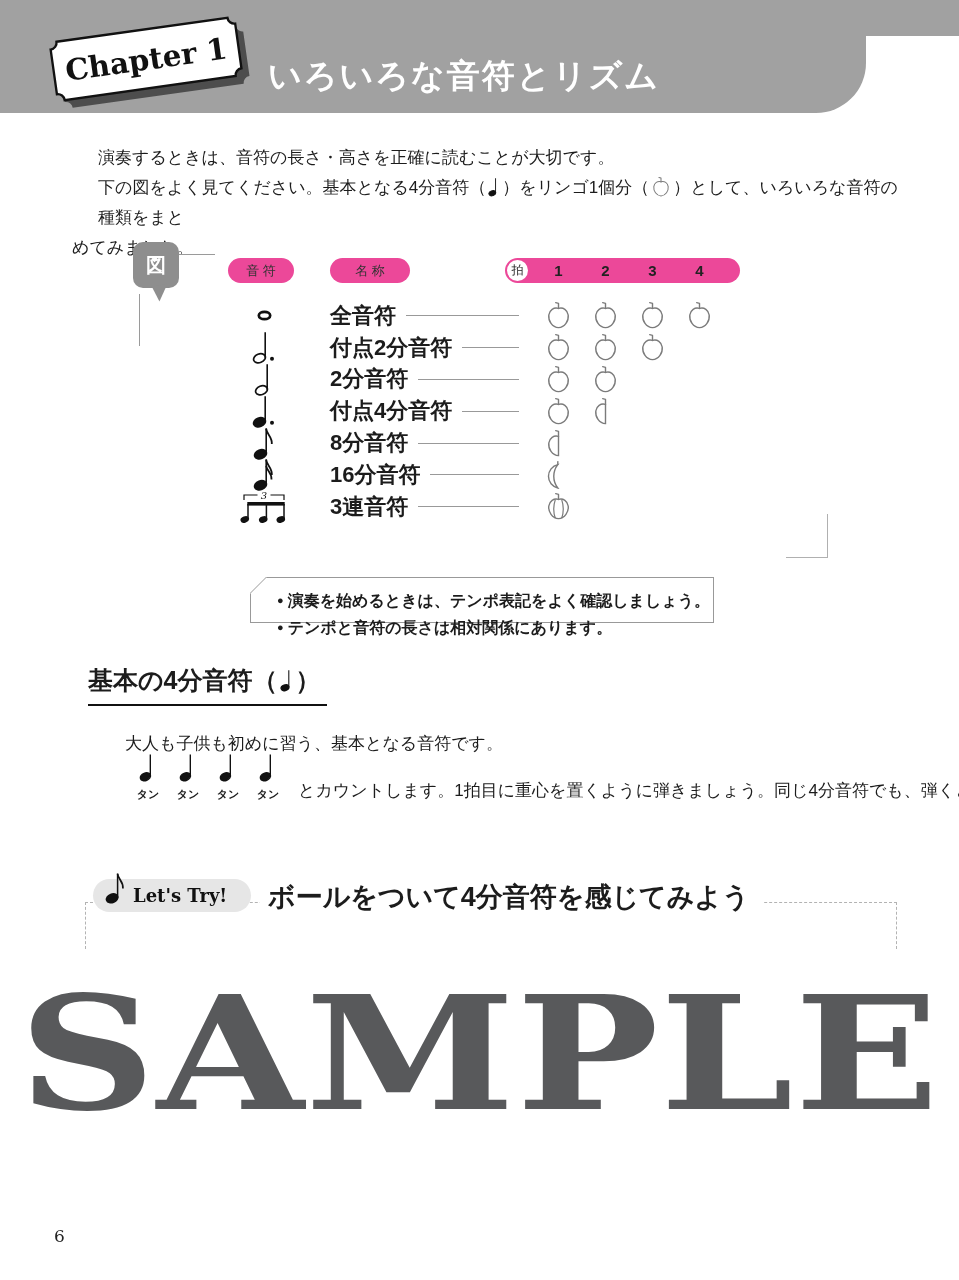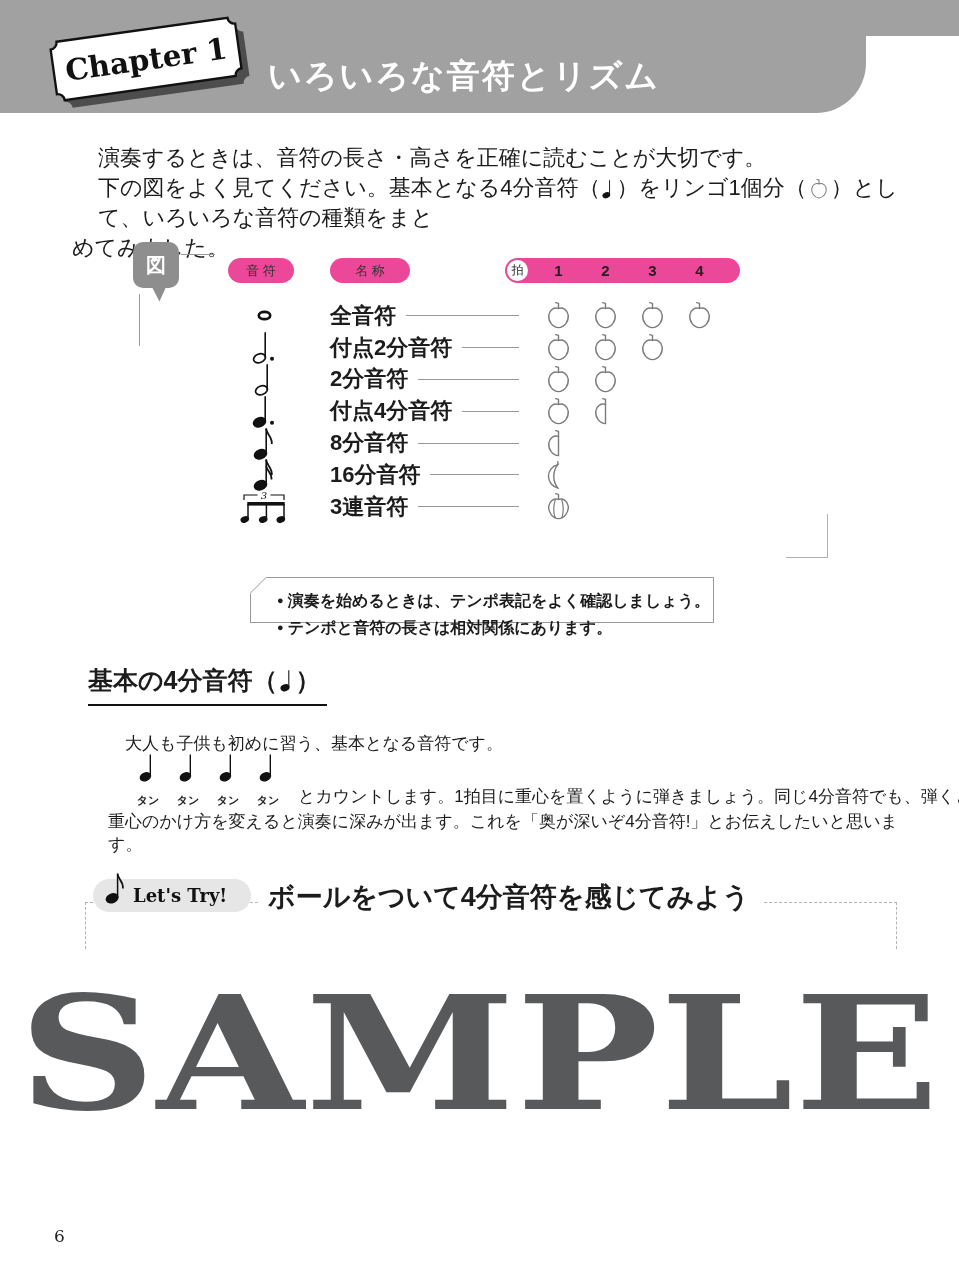--- a/index.html
+++ b/index.html
@@ -5,21 +5,21 @@
   html,body{margin:0;padding:0;background:#fff;}
   #page{position:relative;width:959px;height:1280px;background:#fff;overflow:hidden;
         font-family:"Liberation Sans","DejaVu Sans",sans-serif;color:#1c1c1c;}
   
   .top-strip{position:absolute;left:0;top:0;width:959px;height:36px;background:#a1a1a1;}
   .banner-main{position:absolute;left:0;top:0;width:866px;height:113px;background:#a1a1a1;
                border-bottom-right-radius:50px;}
   .ticket-wrap{position:absolute;left:50px;top:24px;width:204px;height:84px;transform:rotate(-8deg);}
   .banner-title{position:absolute;left:268px;top:45px;font-size:33px;font-weight:bold;color:#fff;letter-spacing:2px;margin-top:9px;}
   
-  .intro{position:absolute;left:72px;top:143px;width:830px;font-size:22px;line-height:30px;}
+  .intro{position:absolute;left:72px;top:143px;width:830px;font-size:17px;line-height:30px;}
   .intro .indent{margin-left:26px;}
   .inline-icon{display:inline-block;vertical-align:-5px;line-height:0;margin:0 2px;}
   
   .zu-bubble{position:absolute;left:133px;top:242px;width:46px;height:46px;background:#8e8e8e;
              border-radius:10px;color:#fff;font-size:20px;font-weight:bold;display:flex;align-items:center;justify-content:center;}
   .zu-tail{position:absolute;left:153px;top:285px;width:0;height:0;border-left:5px solid transparent;
            border-right:11px solid transparent;border-top:16px solid #8e8e8e;transform:rotate(-10deg);}
   .zu-line-right{position:absolute;left:181px;top:254px;width:34px;height:1px;background:#9a9a9a;}
   .zu-line-down{position:absolute;left:139px;top:294px;width:1px;height:52px;background:#9a9a9a;}
   .figure{position:absolute;left:228px;top:256px;width:495px;}
@@ -44,21 +44,21 @@
             background:#fff;padding:9px 0 0 26px;box-sizing:border-box;}
   .nb-fold{position:absolute;left:-1px;top:-1px;line-height:0;}
   .nb-line{font-size:16px;font-weight:bold;line-height:26px;}
   .nb-dot{font-size:11px;vertical-align:2px;margin-right:4px;}
   
   .sec-heading{position:absolute;left:88px;top:664px;font-size:25px;font-weight:bold;
                border-bottom:2px solid #111;padding:0 6px 7px 0;}
   .sec-p1{position:absolute;left:125px;top:732px;font-size:17px;}
   .tan-row{position:absolute;left:128px;top:752px;width:790px;display:flex;align-items:flex-end;}
   .tan-item{width:40px;display:inline-flex;flex-direction:column;align-items:center;}
-  .tan-label{font-size:11px;margin-top:10px;font-weight:bold;}
+  .tan-label{font-size:11px;margin-top:4px;font-weight:bold;}
   .tan-text{font-size:17px;margin-left:10px;padding-bottom:0;white-space:nowrap;}
   .sec-p2{position:absolute;left:108px;top:810px;width:810px;font-size:17px;}
   
   .try-dash{position:absolute;left:85px;top:902px;width:810px;height:46px;
             border-top:1px dashed #b3b3b3;border-left:1px dashed #b3b3b3;border-right:1px dashed #b3b3b3;}
   .try-badge{position:absolute;left:93px;top:879px;width:158px;height:33px;background:#e6e6e6;
              border-radius:17px;display:flex;align-items:center;}
   .try-badge-icon{position:absolute;left:12px;top:-9px;line-height:0;}
   .try-badge-label{margin-left:40px;font-family:"DejaVu Serif","Liberation Serif",serif;
                    font-weight:bold;font-size:18px;color:#111;}
@@ -390,21 +390,20 @@
             <g transform="rotate(-21 7.5 27.3)">
               <ellipse cx="7.5" cy="27.3" rx="6.1" ry="4.3" fill="#111" stroke="#111" stroke-width="1.7"></ellipse>
             </g>
             <line x1="13.2" y1="26.8" x2="13.2" y2="1.2" stroke="#111" stroke-width="1.6"></line>
           </svg>
           <span class="tan-label">タン</span>
         </span>
       </span>
     <span class="tan-text">とカウントします。1拍目に重心を置くように弾きましょう。同じ4分音符でも、弾くときの</span>
   </div>
-  <div class="sec-p2">重心のかけ方を変えると演奏に深みが出ます。これを「奥が深いぞ4分音符!」とお伝えしたいと思います。</div>
 
   <div class="try-dash"></div>
   <div class="try-badge">
     <span class="try-badge-icon"><svg width="21" height="36" viewBox="0 0 22 33" aria-hidden="true">
           <g transform="rotate(-21 7.5 27.3)">
             <ellipse cx="7.5" cy="27.3" rx="6.1" ry="4.3" fill="#111" stroke="#111" stroke-width="1.7"></ellipse>
           </g>
           <line x1="13.2" y1="26.8" x2="13.2" y2="1.2" stroke="#111" stroke-width="1.6"></line>
           <path d="M13.2,1.8 C13.8,7.5 19.4,9.6 18.8,17" fill="none" stroke="#111" stroke-width="1.8"></path>
         </svg></span>

